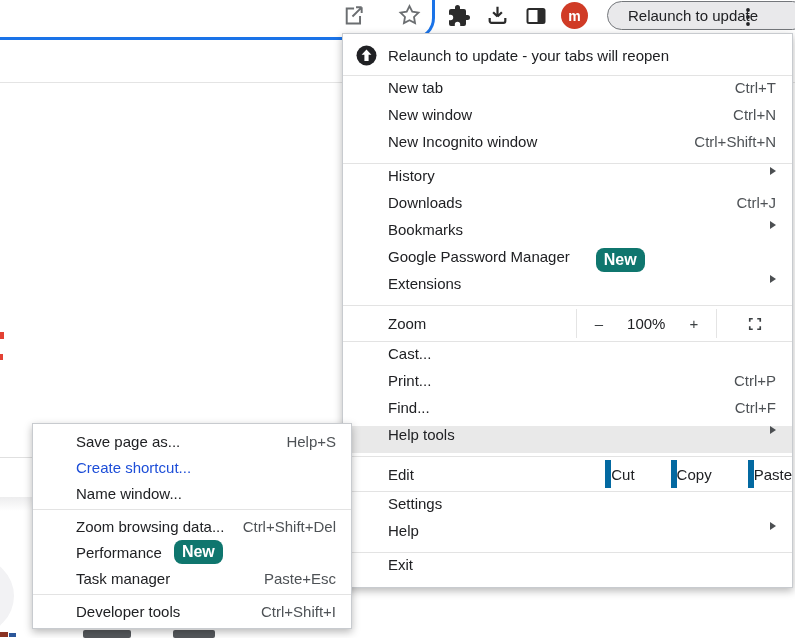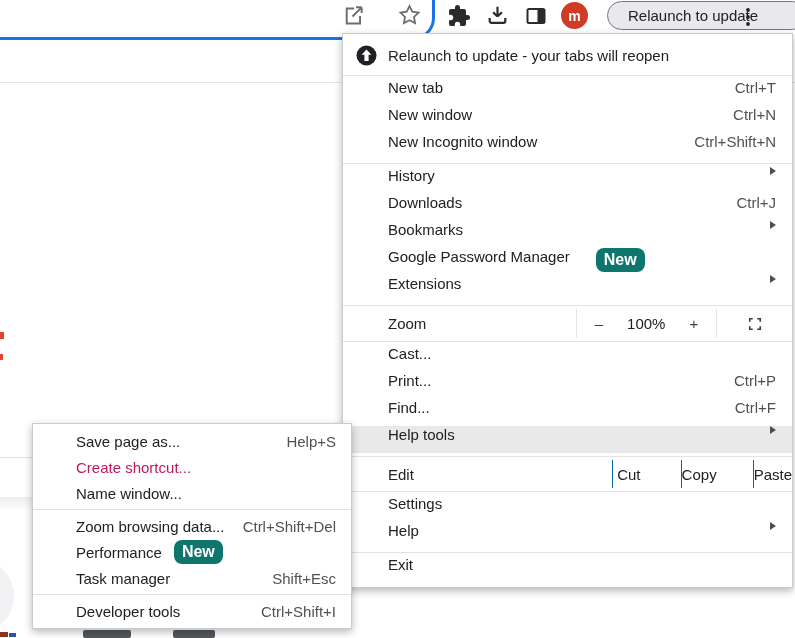--- a/index.html
+++ b/index.html
@@ -36,37 +36,37 @@
   #main-menu{left:342px;top:33px;width:451px;height:555px;z-index:10;}
   #sub-menu{left:32px;top:423px;width:320px;z-index:20;}
 
   .sep{height:1px;background:#e3e3e3;margin:3px 0;}
   .mi{display:flex;align-items:flex-start;height:27px;padding:0 16px 0 45px;box-sizing:border-box;}
   .mi.hl{background:#e9e9e9;}
   .smi{display:flex;align-items:center;height:26px;padding:0 15px 0 43px;box-sizing:border-box;}
   .sc{margin-left:auto;color:#4e5256;}
   .arrow{margin-left:auto;width:0;height:0;border-left:6px solid #4c4f52;
          border-top:4.5px solid transparent;border-bottom:4.5px solid transparent;}
-  .disabled{color:#be185d;}
+  .disabled{color:#1d4ed8;}
   .badge{background:#0f766e;color:#fff;font-size:16px;font-weight:bold;line-height:1;
          padding:3.5px 8px 4px;border-radius:8px;}
   .badge.b1{margin-left:26px;} .badge.b2{margin-left:12px;}
 
   .update-row{display:flex;align-items:center;height:34px;padding-left:13px;gap:11px;}
 
   .zoomrow{display:flex;align-items:stretch;height:29px;}
   .zlabel{width:233px;box-sizing:border-box;display:flex;align-items:center;padding-left:45px;}
   .zctr{width:141px;box-sizing:border-box;border-left:1px solid #e4e4e4;border-right:1px solid #e4e4e4;
         display:flex;align-items:center;justify-content:center;gap:24px;}
   .zbtn{color:#3c4043;font-size:15px;}
   .zfs{flex:1;display:flex;align-items:center;justify-content:center;}
 
   .editrow{display:flex;align-items:stretch;height:28px;gap:36px;}
   .elabel{width:233px;box-sizing:border-box;display:flex;align-items:center;padding-left:45px;}
-  .ecell{flex:1;border-left:1px solid #0369a1;display:flex;align-items:center;justify-content:center;}
+  .ecell{flex:1;border-left:6px solid #0369a1;display:flex;align-items:center;justify-content:center;}
 </style>
 </head>
 <body>
 
 <div id="screen">
 
   <div class="omnibox"></div>
 
   <svg class="toolbar-icon" style="left:340px;top:3px" width="26" height="26" viewBox="0 0 24 24">
     <path d="M13 5H6.2V19H18.5V12" fill="none" stroke="#6b6e71" stroke-width="1.8"></path>
@@ -241,21 +241,21 @@
     <div class="smi">
       <span>Zoom browsing data...</span>
       <span class="sc">Ctrl+Shift+Del</span>
     </div>
     <div class="smi">
       <span>Performance</span>
       <span class="badge b2">New</span>
     </div>
     <div class="smi">
       <span>Task manager</span>
-      <span class="sc">Shift+Esc</span>
+      <span class="sc">Paste+Esc</span>
     </div>
 
     <div class="sep"></div>
 
     <div class="smi">
       <span>Developer tools</span>
       <span class="sc">Ctrl+Shift+I</span>
     </div>
   </div>
 

